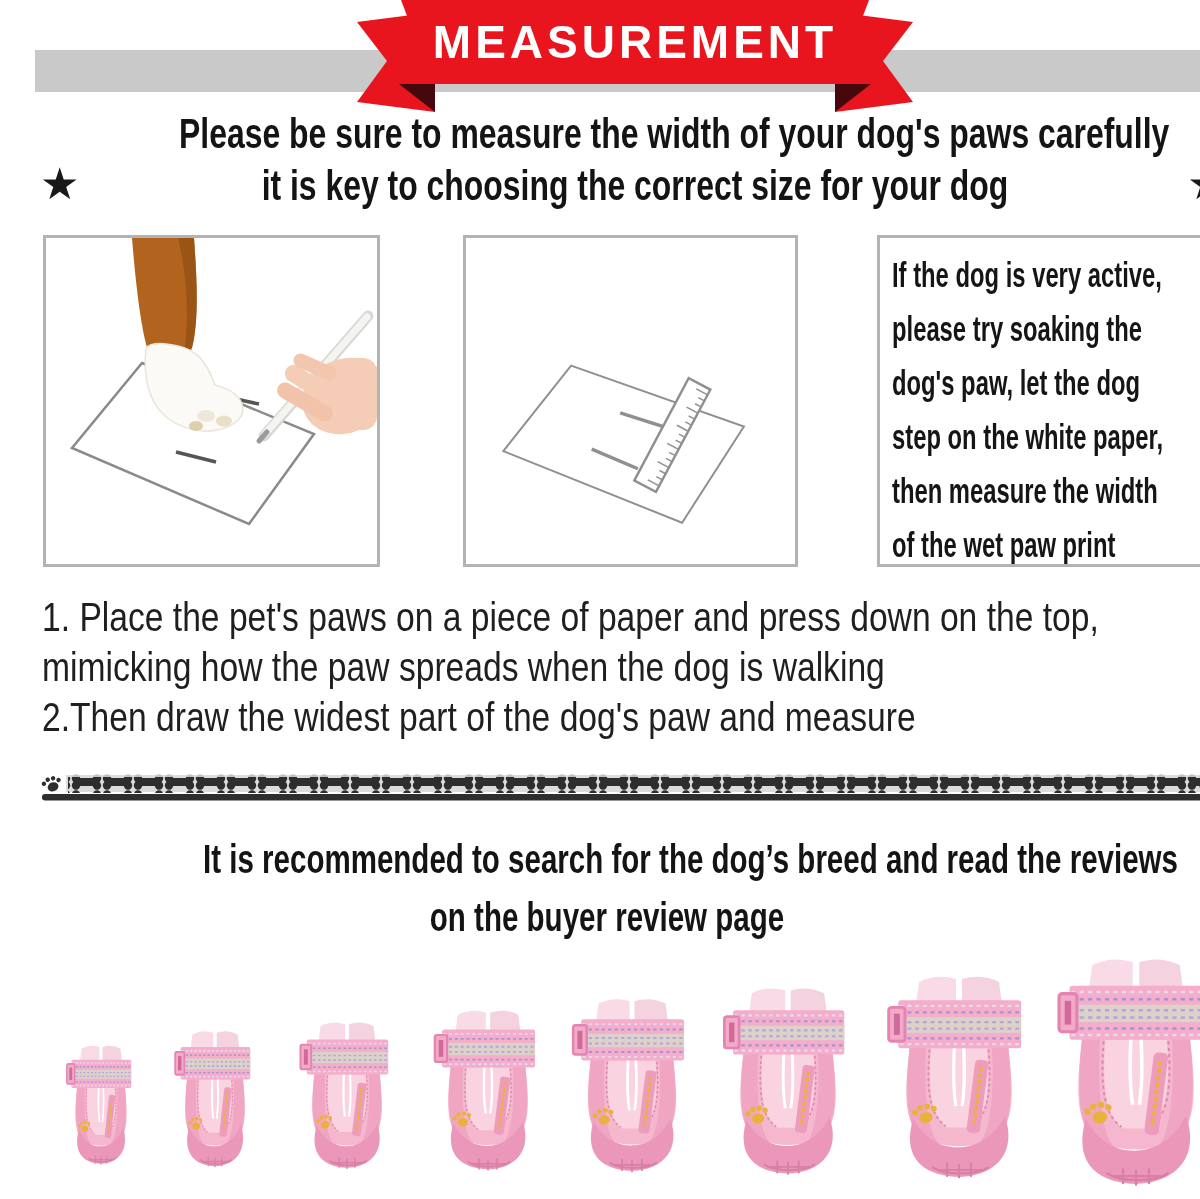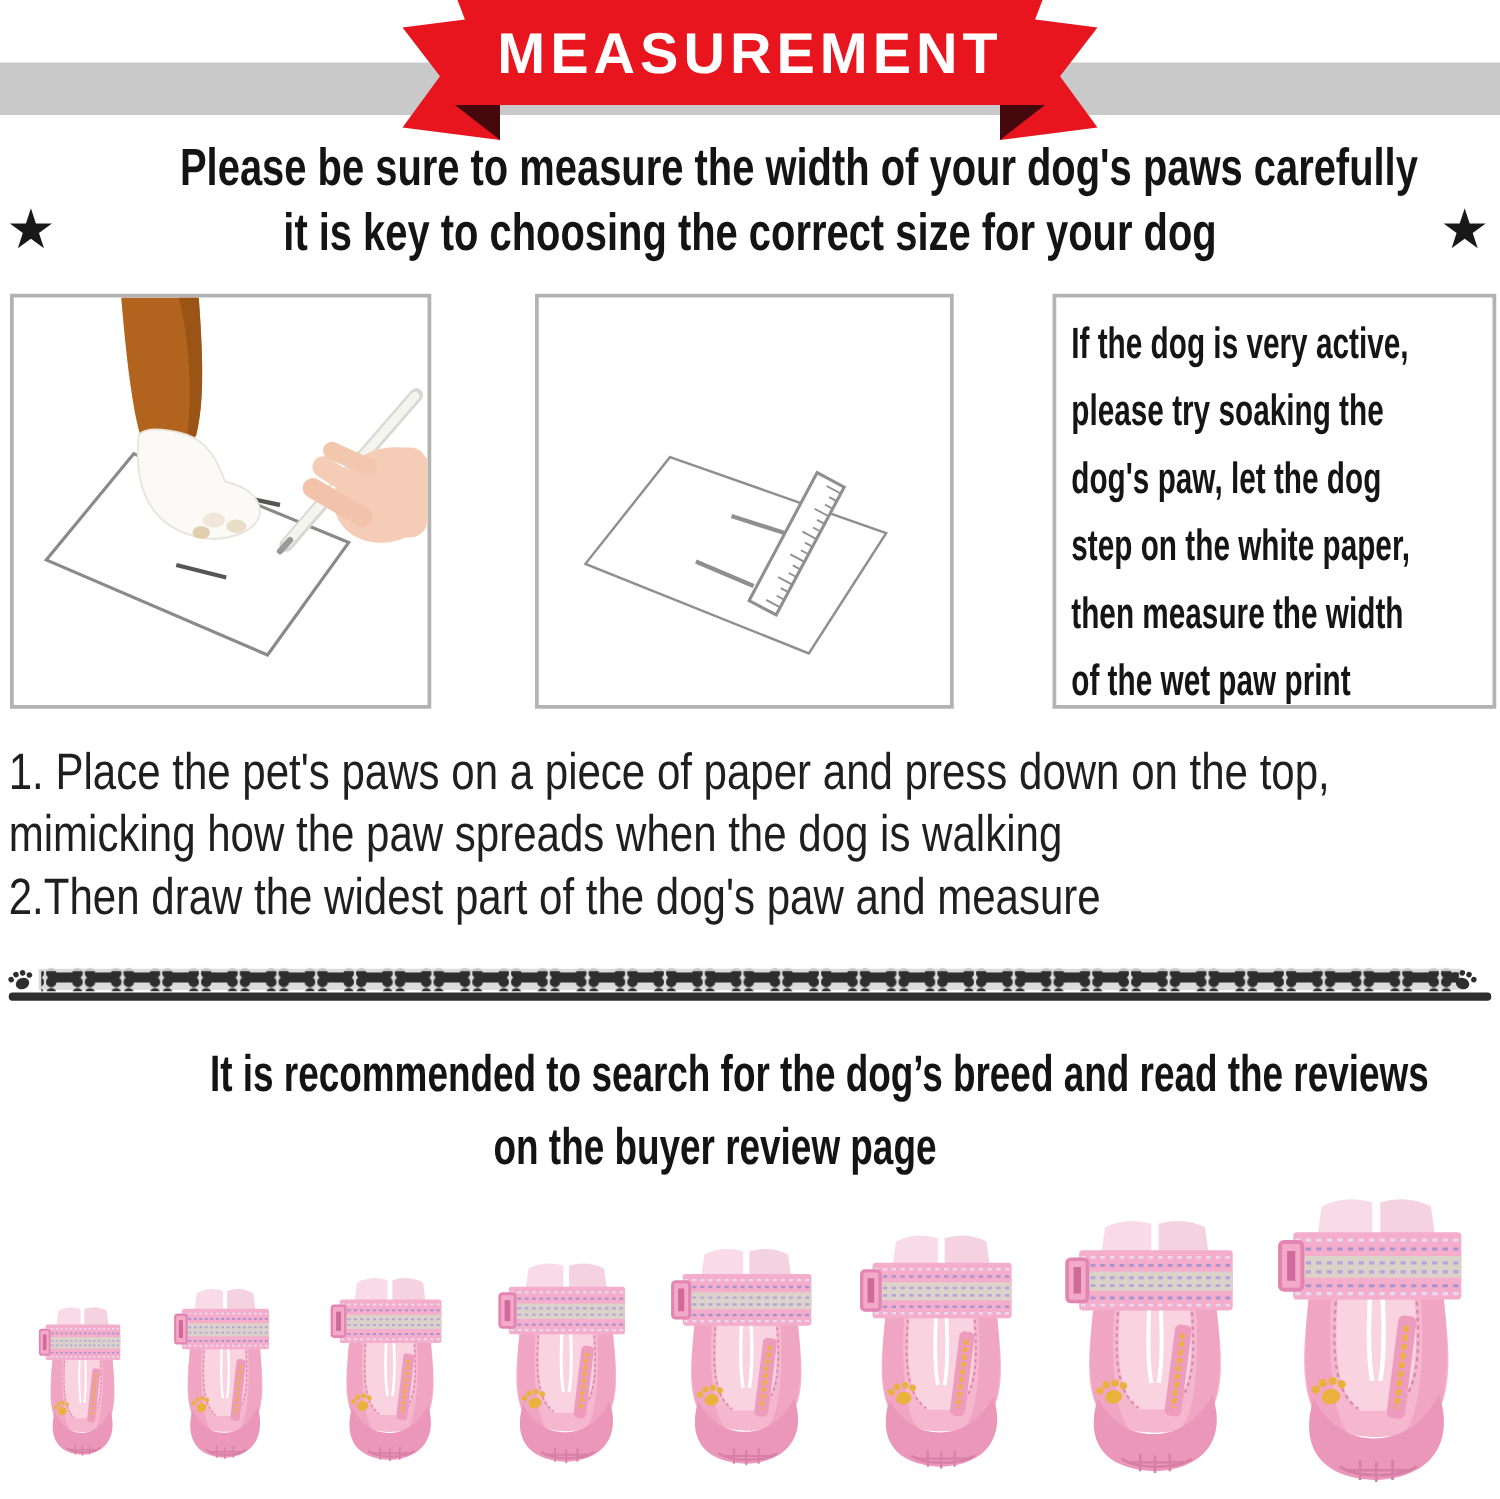--- a/index.html
+++ b/index.html
@@ -1,20 +1,20 @@
 <!DOCTYPE html>
 <html><head>
 <meta charset="utf-8">
 <style>
   html,body{margin:0;padding:0;}
   body{
     width:1200px;height:1199px;position:relative;background:#ffffff;
     font-family:"Liberation Sans", sans-serif;overflow:hidden;color:#161616;
   }
-  #canvas{position:absolute;inset:0;}
+  #canvas{position:absolute;inset:0;margin-left:35px;}
   svg{display:block;}
   .abs{position:absolute;}
 
   
   #ribbon{left:0;top:0;width:1200px;height:130px;}
   .ribbon-text{font-family:"Liberation Sans",sans-serif;font-weight:bold;font-size:46px;letter-spacing:4px;fill:#ffffff;}
 
   
   .headline{left:0;top:0;width:1200px;text-align:center;white-space:nowrap;
     font-weight:bold;font-size:42px;color:#141414;transform:scaleX(0.76);transform-origin:600px 50%;}

